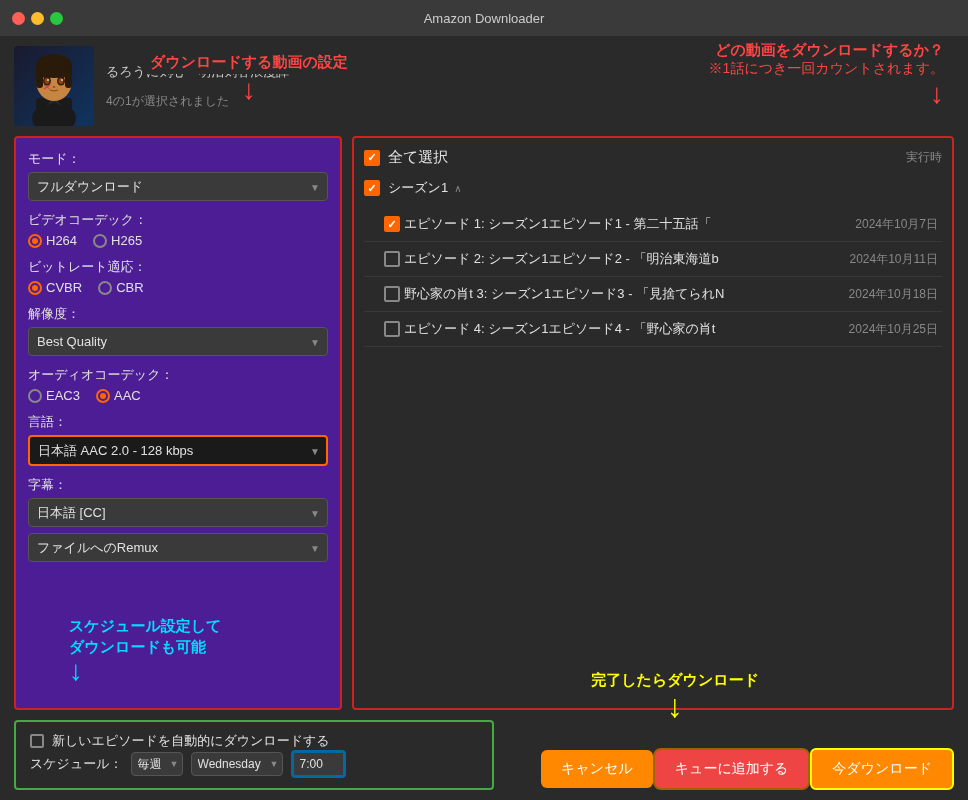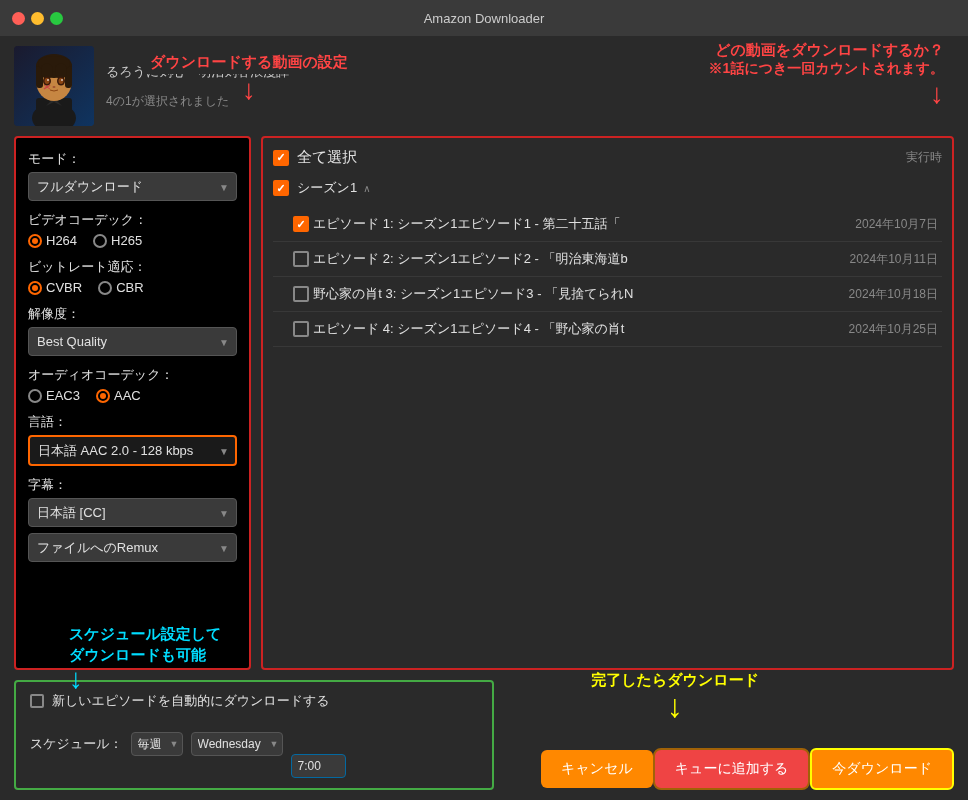--- a/index.html
+++ b/index.html
@@ -78,25 +78,25 @@
     }
     
     .panels-row {
       display: flex;
       gap: 10px;
       flex: 1;
       min-height: 0;
     }
     
     .left-panel {
-      width: 237px;
+      width: 328px;
       flex-shrink: 0;
       border: 2px solid #cc2222;
       border-radius: 4px;
-      background: #000000;
+      background: #4c1d95;
       padding: 12px;
       display: flex;
       flex-direction: column;
       gap: 10px;
       overflow-y: auto;
     }
     .field-label {
       font-size: 13px;
       color: #e0e0e0;
       margin-bottom: 4px;
@@ -323,26 +323,25 @@
       border: 1px solid #555;
       border-radius: 4px;
       padding: 4px 20px 4px 6px;
       font-size: 12px;
       appearance: none;
       cursor: pointer;
     }
     .time-input {
       background: #3a3a3a;
       color: #e0e0e0;
-      border: 1px solid #0369a1;
+      border: 3px solid #0369a1;
       border-radius: 4px;
       padding: 4px 6px;
       font-size: 12px;
       width: 55px;
-      margin-top: 44px;
     }
     .buttons-area {
       display: flex;
       align-items: center;
       margin-left: auto;
     }
     .btn-cancel {
       background: #ff8800;
       color: white;
       border: none;
@@ -458,21 +457,21 @@
       <div class="top-info-sub">4の1が選択されました</div>
     </div>
 
     <div style="position:absolute; left:130px; top:5px; z-index:20; display:flex; flex-direction:column; align-items:center;">
       <div style="color:#ff4444; font-size:15px; font-weight:bold; background:#2a2a2a; padding:2px 6px;">ダウンロードする動画の設定</div>
       <div style="color:#ff4444; font-size:28px; line-height:1; margin-top:2px;">↓</div>
     </div>
 
     <div style="position:absolute; right:10px; top:-5px; text-align:right; z-index:20;">
       <div style="color:#ff4444; font-size:15px; font-weight:bold;">どの動画をダウンロードするか？</div>
-      <div style="color:#ff4444; font-size:14px; font-weight:bold;">※1話につき一回カウントされます。</div>
+      <div style="color:#ff4444; font-size:14px; font-weight:normal;">※1話につき一回カウントされます。</div>
       <div style="color:#ff4444; font-size:28px; line-height:1; margin-top:2px; text-align:right;">↓</div>
     </div>
   </div>
 
   <div class="panels-row">
 
     <div class="left-panel">
 
       <div>
         <div class="field-label">モード：</div>
@@ -640,21 +639,21 @@
             <option>Friday</option>
             <option>Saturday</option>
             <option>Sunday</option>
           </select>
           <span class="small-select-arrow">▼</span>
         </div>
         <input type="text" class="time-input" value="7:00" style="">
       </div>
     </div>
 
-    <div style="position:absolute; left:55px; bottom:97px; color:#00ddff; font-size:15px; font-weight:bold; line-height:1.4;">
+    <div style="position:absolute; left:55px; bottom:105px; color:#00ddff; font-size:15px; font-weight:bold; line-height:1.4;">
       <div>スケジュール設定して</div>
       <div>ダウンロードも可能</div>
       <div style="color:#00ddff; font-size:28px; line-height:1;">↓</div>
     </div>
 
     <div style="position:absolute; right:195px; bottom:68px; color:#ffff00; font-size:15px; font-weight:bold;">
       <div>完了したらダウンロード</div>
       <div style="color:#ffff00; font-size:32px; line-height:1; text-align:center;">↓</div>
     </div>
 

